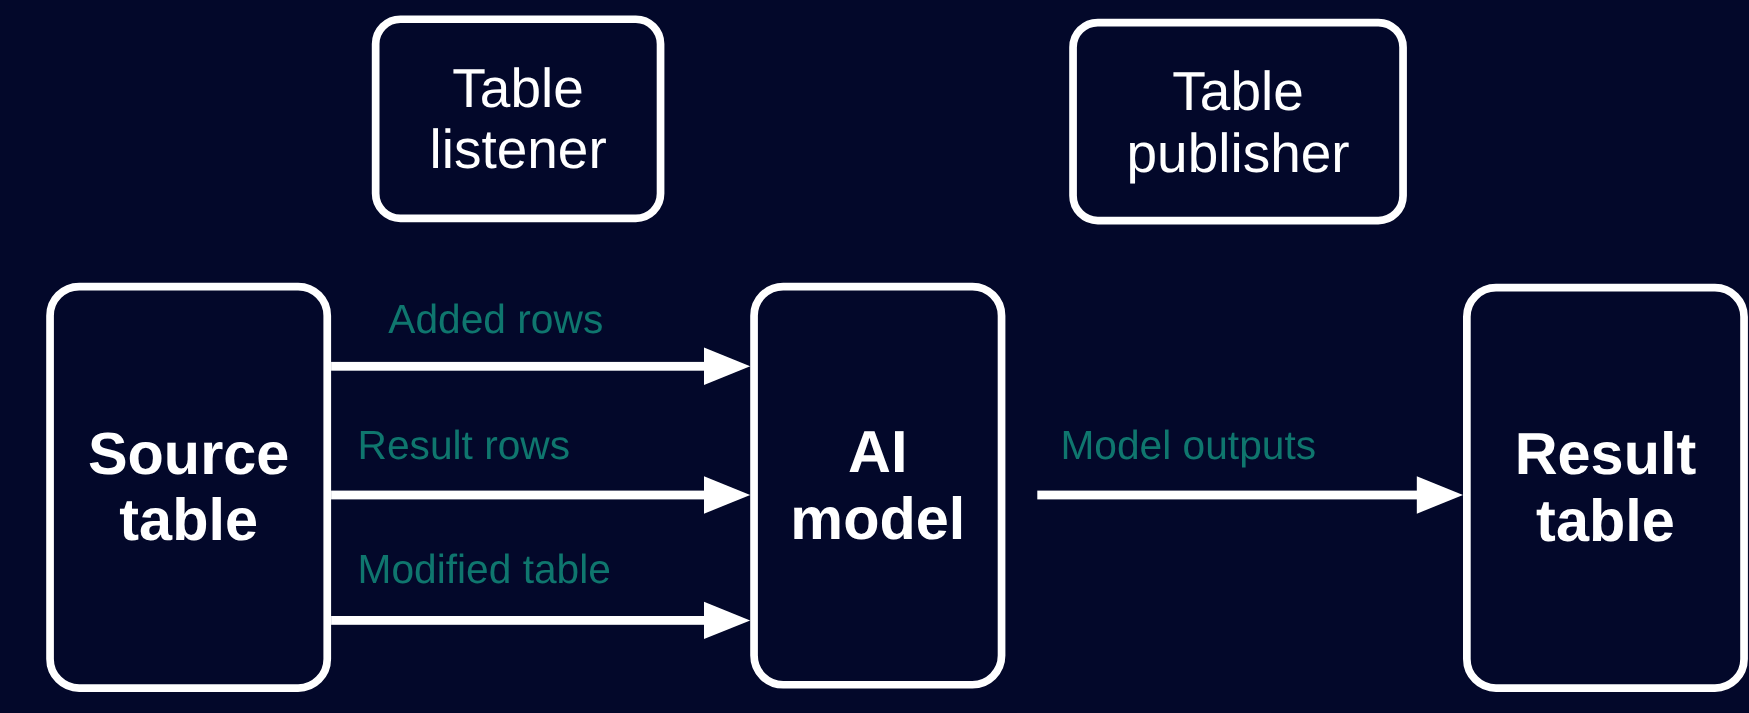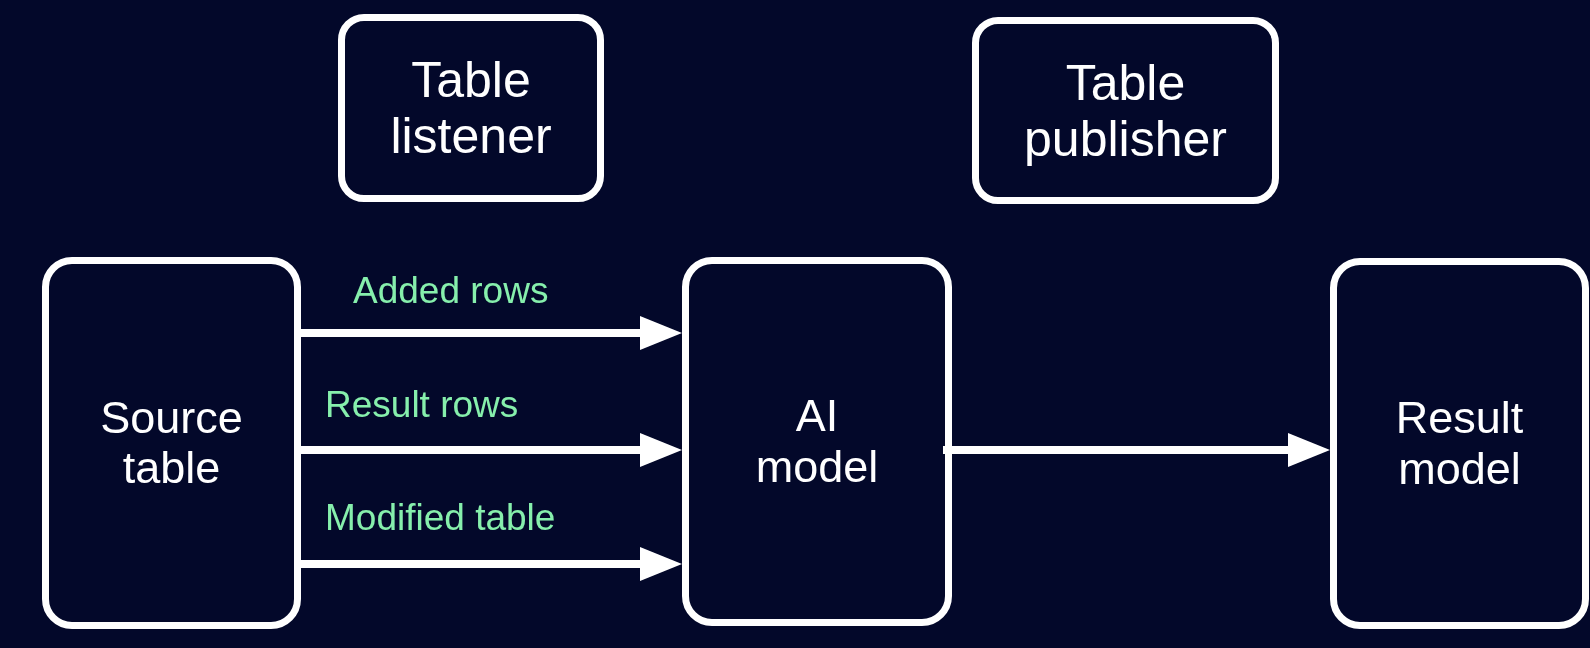--- a/index.html
+++ b/index.html
@@ -25,29 +25,30 @@
     display: flex;
     align-items: center;
     justify-content: center;
     text-align: center;
     color: #ffffff;
     line-height: 1.12;
     white-space: pre-line;
   }
   .node-big {
     border-radius: 30px;
-    font-size: 45px;
+    font-size: 54px;
+    font-weight: bold;
   }
   .node-small {
     border-radius: 26px;
     font-size: 50px;
   }
   
   #node-source       { left: 22px;   top: 257px; width: 259px; height: 372px; }
-  #node-ai-model     { left: 662px;  top: 257px; width: 270px; height: 369px; }
+  #node-ai-model     { left: 662px;  top: 257px; width: 232px; height: 369px; }
   #node-result       { left: 1310px; top: 258px; width: 259px; height: 371px; }
   #node-listener     { left: 318px;  top: 14px;  width: 266px; height: 188px; }
   #node-publisher    { left: 952px;  top: 17px;  width: 307px; height: 187px; }
 
   .edge {
     position: absolute;
     height: 0;
   }
   .edge .shaft {
     position: absolute;
@@ -60,21 +61,21 @@
     position: absolute;
     top: -17px;
     width: 0;
     height: 0;
     border-top: 17px solid transparent;
     border-bottom: 17px solid transparent;
     border-left: 42px solid #ffffff;
   }
   .edge-label {
     position: absolute;
-    color: #86efac;
+    color: #0f766e;
     font-size: 37px;
     line-height: 1;
     white-space: nowrap;
   }
 
   
   #edge-added     { left: 281px; top: 333px; width: 381px; }
   #edge-removed   { left: 281px; top: 450px; width: 381px; }
   #edge-modified  { left: 281px; top: 564px; width: 381px; }
   #edge-outputs   { left: 923px; top: 450px; width: 387px; }
@@ -100,21 +101,21 @@
   <div class="node node-small" id="node-publisher">Table
 publisher</div>
 
   <div class="node node-big" id="node-source">Source
 table</div>
 
   <div class="node node-big" id="node-ai-model">AI
 model</div>
 
   <div class="node node-big" id="node-result">Result
-model</div>
+table</div>
 
   <div class="edge" id="edge-added">
     <div class="shaft"></div>
     <div class="head"></div>
   </div>
   <div class="edge-label" id="label-added">Added rows</div>
 
   <div class="edge" id="edge-removed">
     <div class="shaft"></div>
     <div class="head"></div>
@@ -124,14 +125,15 @@
   <div class="edge" id="edge-modified">
     <div class="shaft"></div>
     <div class="head"></div>
   </div>
   <div class="edge-label" id="label-modified">Modified table</div>
 
   <div class="edge" id="edge-outputs">
     <div class="shaft"></div>
     <div class="head"></div>
   </div>
+  <div class="edge-label" id="label-outputs">Model outputs</div>
 
 </div>
 
 </body></html>

